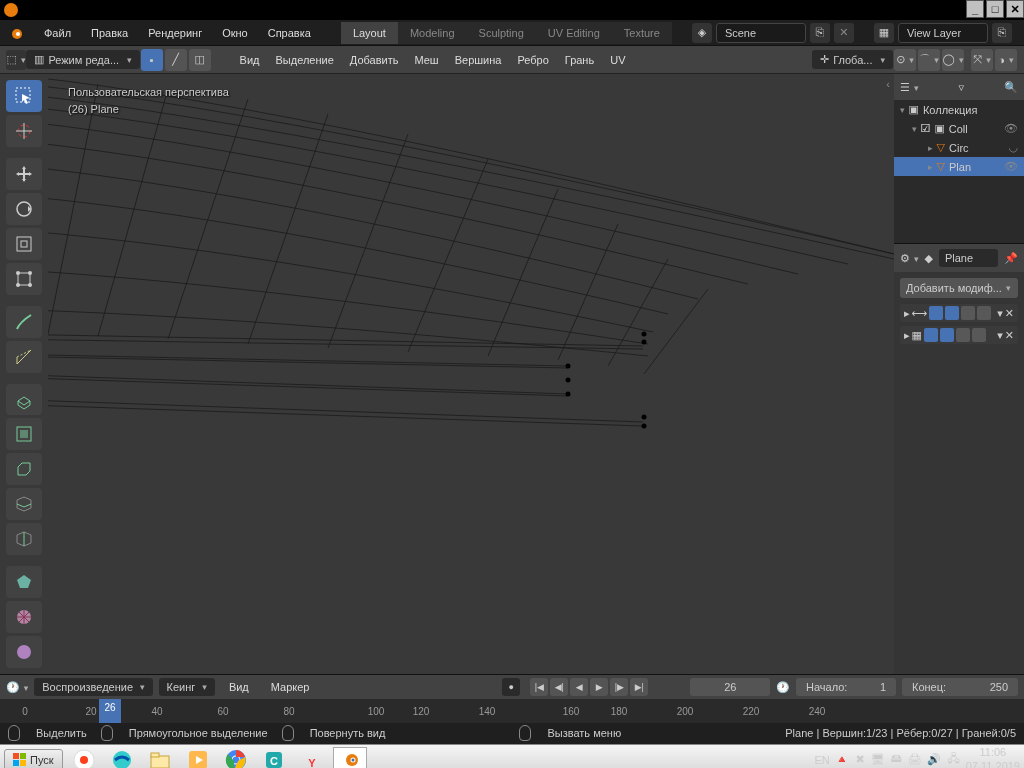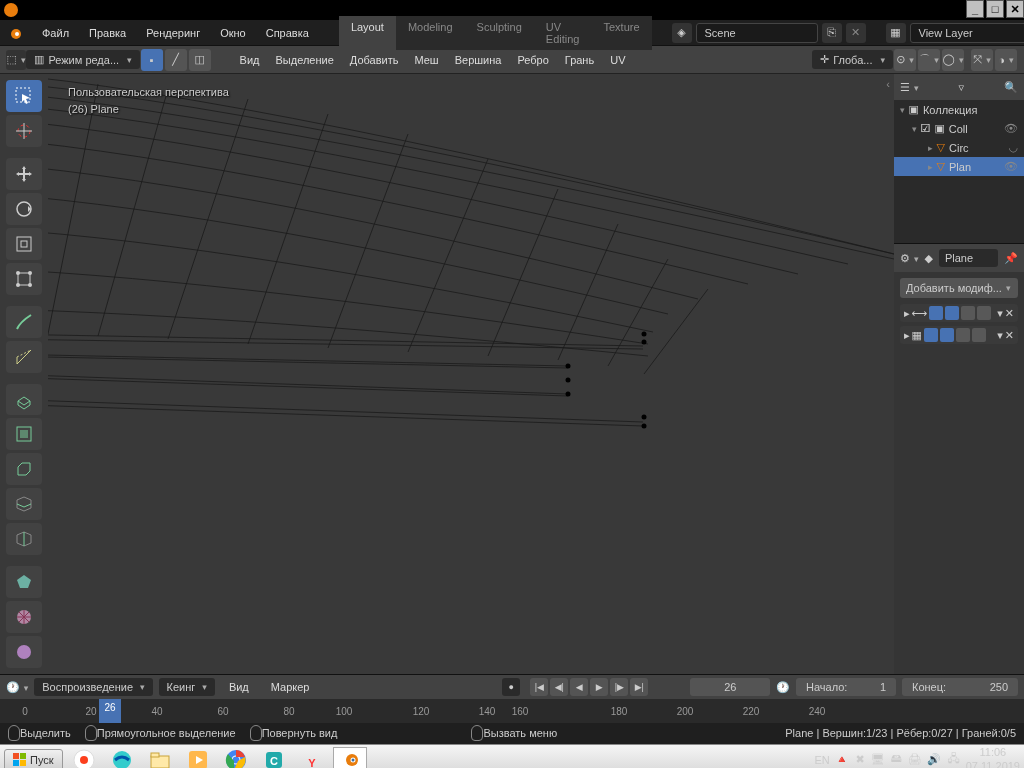--- a/index.html
+++ b/index.html
@@ -8,21 +8,21 @@
 .win-title .icon{width:14px;height:14px;background:#e87d0d;border-radius:50%;margin-right:6px}
 .win-controls{position:absolute;right:0;top:0;display:flex}
 .win-controls div{width:18px;height:18px;background:#c0c0c0;border:1px solid #555;margin-left:2px;display:flex;align-items:center;justify-content:center;color:#000;font-weight:bold}
 .topbar{height:26px;background:#1f1f1f;display:flex;align-items:center;padding:0 6px;border-bottom:1px solid #111}
 .blender-logo{width:18px;height:18px;margin-right:10px;display:flex;align-items:center;justify-content:center}
 .menu{padding:0 10px;color:#ddd}
 .ws-tabs{display:flex;margin-left:20px}
 .ws-tab{padding:5px 12px;color:#888;background:#2a2a2a}
 .ws-tab.active{background:#424242;color:#ddd}
 .scene-sel{margin-left:20px;display:flex;align-items:center;gap:4px}
-.scene-box,.layer-box{background:#1a1a1a;border:1px solid #444;padding:3px 8px;width:122px;border-radius:3px}
+.scene-box,.layer-box{background:#1a1a1a;border:1px solid #444;padding:3px 8px;width:90px;border-radius:3px}
 .hdr-icon{width:20px;height:20px;background:#333;border-radius:3px;display:flex;align-items:center;justify-content:center}
 .header2{height:28px;background:#424242;display:flex;align-items:center;padding:0 6px;border-bottom:1px solid #222}
 .h2-item{padding:0 8px;color:#ddd}
 .mode-sel{background:#2a2a2a;padding:3px 8px;border-radius:3px;display:flex;align-items:center;gap:4px}
 .main{height:600px;display:flex}
 .toolbar{width:48px;background:#393939;padding:6px;display:flex;flex-direction:column;gap:3px}
 .tool{width:36px;height:36px;background:#424242;border-radius:4px;display:flex;align-items:center;justify-content:center;position:relative}
 .tool.active{background:#4772b3}
 .tool.sep{margin-top:8px}
 .viewport{flex:1;background:#393939;position:relative;overflow:hidden}
@@ -48,21 +48,21 @@
 .tl-hdr{height:24px;display:flex;align-items:center;padding:0 6px;gap:6px}
 .tl-btn{background:#2a2a2a;padding:3px 8px;border-radius:3px;display:flex;align-items:center;gap:3px}
 .play-ctrl{display:flex;gap:2px;margin-left:8px}
 .play-ctrl div{width:18px;height:18px;background:#545454;border-radius:3px;display:flex;align-items:center;justify-content:center;font-size:9px}
 .frame-box{background:#545454;padding:3px 10px;border-radius:3px;width:80px;text-align:center}
 .tl-ruler{height:24px;background:#2a2a2a;position:relative;display:flex}
 .tick{position:absolute;bottom:6px;color:#999;font-size:10px;transform:translateX(-50%)}
 .playhead{position:absolute;top:0;height:24px;width:22px;background:#4772b3;color:#fff;text-align:center;line-height:18px;font-size:10px}
 .statusbar{height:22px;background:#1f1f1f;display:flex;align-items:center;padding:0 8px;gap:14px;color:#aaa}
 .statusbar .right{margin-left:auto}
-.stat-seg{display:flex;align-items:center;gap:0}
+.stat-seg{display:flex;align-items:center;gap:16px}
 .mouse-ic{width:12px;height:16px;border:1px solid #888;border-radius:6px 6px 4px 4px}
 .taskbar{height:30px;background:linear-gradient(#f5f5f5,#d8d8d8);display:flex;align-items:center;padding:0 4px;border-top:1px solid #888}
 .start{background:linear-gradient(#f0f0f0,#d0d0d0);border:1px solid #999;padding:3px 8px;border-radius:3px;display:flex;align-items:center;gap:3px;color:#333}
 .task-ic{width:34px;height:26px;display:flex;align-items:center;justify-content:center;margin-left:4px}
 .tray{margin-left:auto;display:flex;align-items:center;gap:6px;color:#333;font-size:10px}
 .tray .time{text-align:center;line-height:1.2}
 svg{overflow:visible}
 .dd::after{content:'▾';margin-left:4px;color:#aaa;font-size:9px}
 .icon-btn{width:22px;height:22px;background:#545454;border-radius:3px;display:flex;align-items:center;justify-content:center;margin:0 1px}
 </style>
@@ -387,24 +387,24 @@
         <span>250</span>
       </div>
   </div>
   <div class="tl-ruler">
     <div class="playhead" style="left:99px">26</div>
   <div class="tick" style="left: 25px;">0</div>
       <div class="tick" style="left: 91px;">20</div>
       <div class="tick" style="left: 157px;">40</div>
       <div class="tick" style="left: 223px; text-align: right;">60</div>
       <div class="tick" style="left: 289px;">80</div>
-      <div class="tick" style="left: 344px;">100</div>
+      <div class="tick" style="left: 376px;">100</div>
       <div class="tick" style="left: 421px;">120</div>
       <div class="tick" style="left: 487px;">140</div>
-      <div class="tick" style="left: 520px;">160</div>
+      <div class="tick" style="left: 571px;">160</div>
       <div class="tick" style="left: 619px;">180</div>
       <div class="tick" style="left: 685px;">200</div>
       <div class="tick" style="left: 751px;">220</div>
       <div class="tick" style="left: 817px;">240</div>
     </div>
 </div>
 
 <div class="statusbar">
   <div class="stat-seg">
       <div class="mouse-ic"></div>

